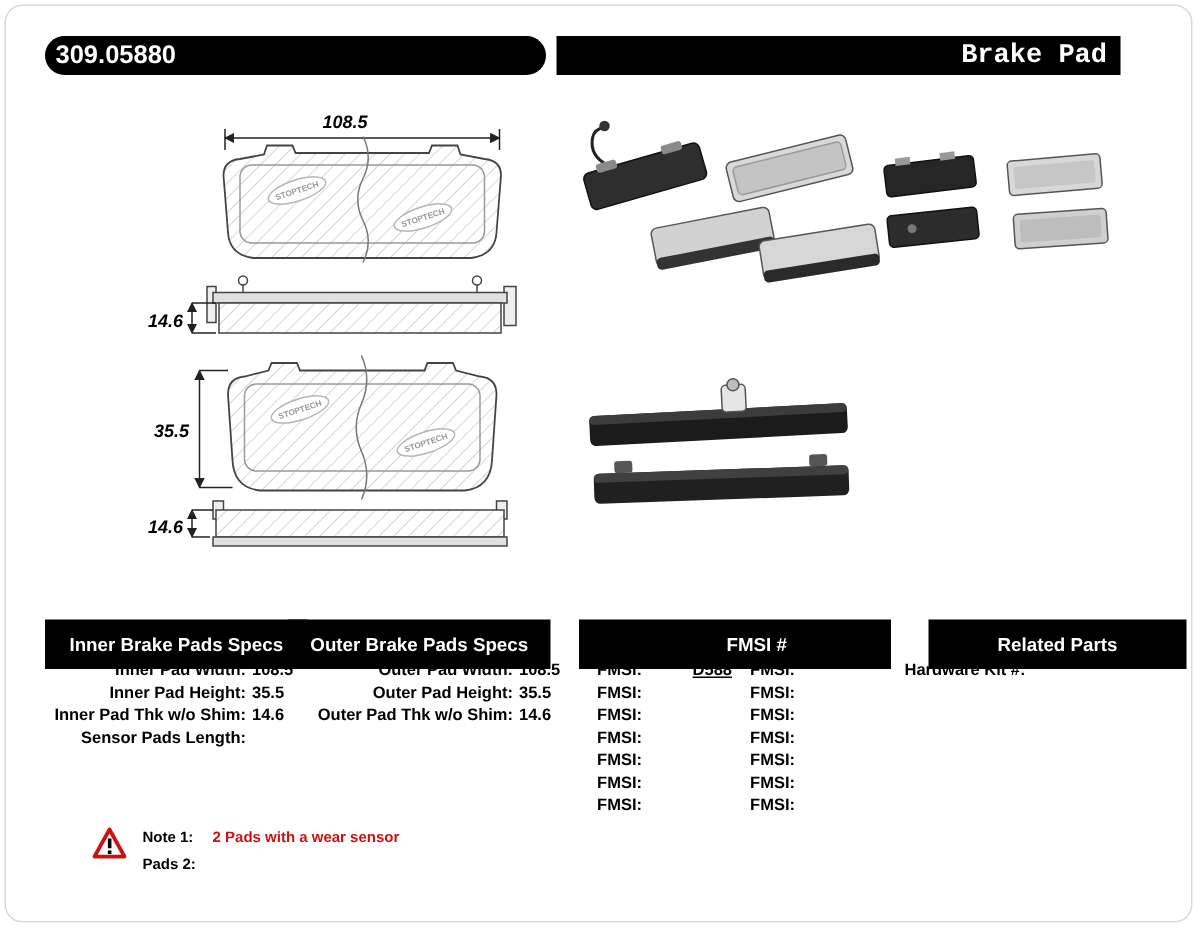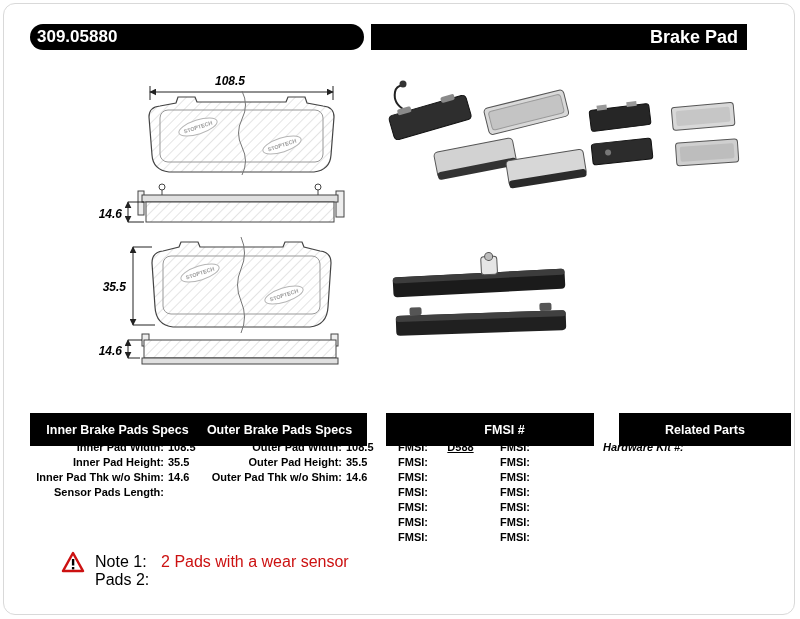--- a/index.html
+++ b/index.html
@@ -5,43 +5,43 @@
   * { margin:0; padding:0; box-sizing:border-box; }
   html,body { width:800px; height:619px; overflow:hidden; }
   body { position:relative; background:#fff; font-family:"Liberation Sans",sans-serif; color:#000; }
   .frame { position:absolute; left:3px; top:3px; width:792px; height:612px;
            border:1px solid #d9d9d9; border-radius:12px; pointer-events:none; }
 
   
   .hdr-bar { position:absolute; top:24px; height:26px; background:#000; color:#fff;
              font-weight:bold; display:flex; align-items:center; }
   .hdr-left  { left:30px;  width:334px; font-size:17px; padding-left:7px;border-radius:13px; }
-  .hdr-right { left:371px; width:376px; font-size:18px; justify-content:flex-end; padding-right:9px; }
+  .hdr-right { left:371px; width:376px; font-size:18px; justify-content:flex-end; padding-right:9px;font-family:Liberation Mono, monospace; }
 
   
   .drawings { position:absolute; left:30px; top:55px; }
   .dim { font:italic bold 12px "Liberation Sans",sans-serif; fill:#000; }
   .wm  { font:bold 5.5px "Liberation Sans",sans-serif; fill:#9a9a9a; text-anchor:middle; }
 
   
   .th { position:absolute; top:413px; height:33px; background:#000; color:#fff;
         font-weight:bold; font-size:12.5px; display:flex; align-items:center; justify-content:center; }
   .speccol { position:absolute; top:440px; font-size:11px; font-weight:bold; }
   .spec-row { display:flex; height:15px; line-height:15px; }
   .spec-row .lbl { flex:1; text-align:right; white-space:nowrap; }
   .spec-row .val { width:40px; padding-left:4px; text-align:left; white-space:nowrap; }
   .fmsi-row { display:flex; height:15px; line-height:15px; }
   .fmsi-row .lbl { width:38px; text-align:right; white-space:nowrap; }
-  .fmsi-row .val { flex:1; padding-left:5px; text-align:center; white-space:nowrap;text-decoration:underline; }
-  .rel-row { height:15px; line-height:15px; white-space:nowrap;font-style:italic; }
+  .fmsi-row .val { flex:1; padding-left:5px; text-align:right; white-space:nowrap;text-decoration:underline; }
+  .rel-row { height:15px; line-height:15px; white-space:nowrap; }
   .rel-row .lbl { margin-right:4px; }
 
   
   .warn { position:absolute; left:61px; top:551px; }
-  .note-line { position:absolute; left:95px; font-size:16px; font-weight:normal; white-space:nowrap; }
+  .note-line { position:absolute; left:95px; font-size:10px; font-weight:bold; white-space:nowrap; }
   .note1 { top:553px; }
   .note2 { top:571px; }
   .note-label { color:#000; margin-right:10px; }
   .note-red { color:#cc1111; }
 </style>
 </head>
 <body>
 
 <div class="frame"></div>
 

